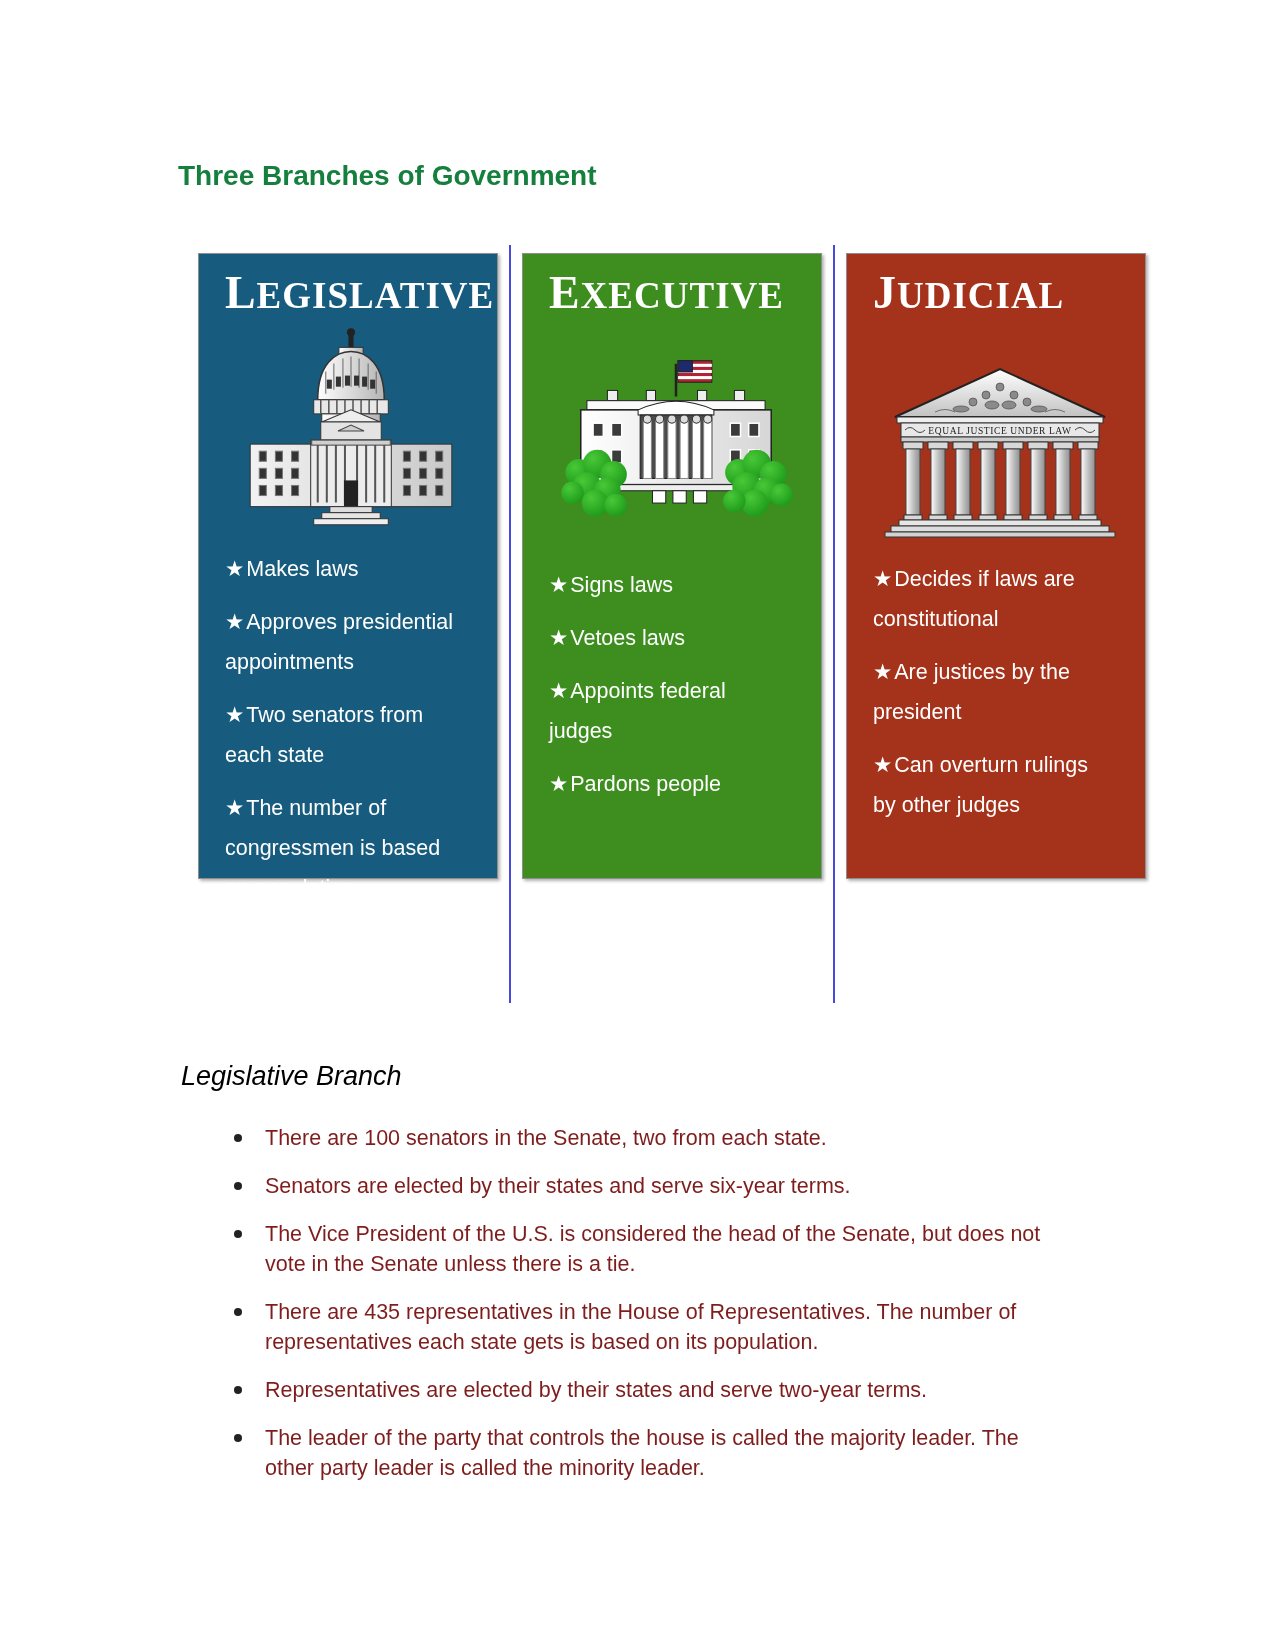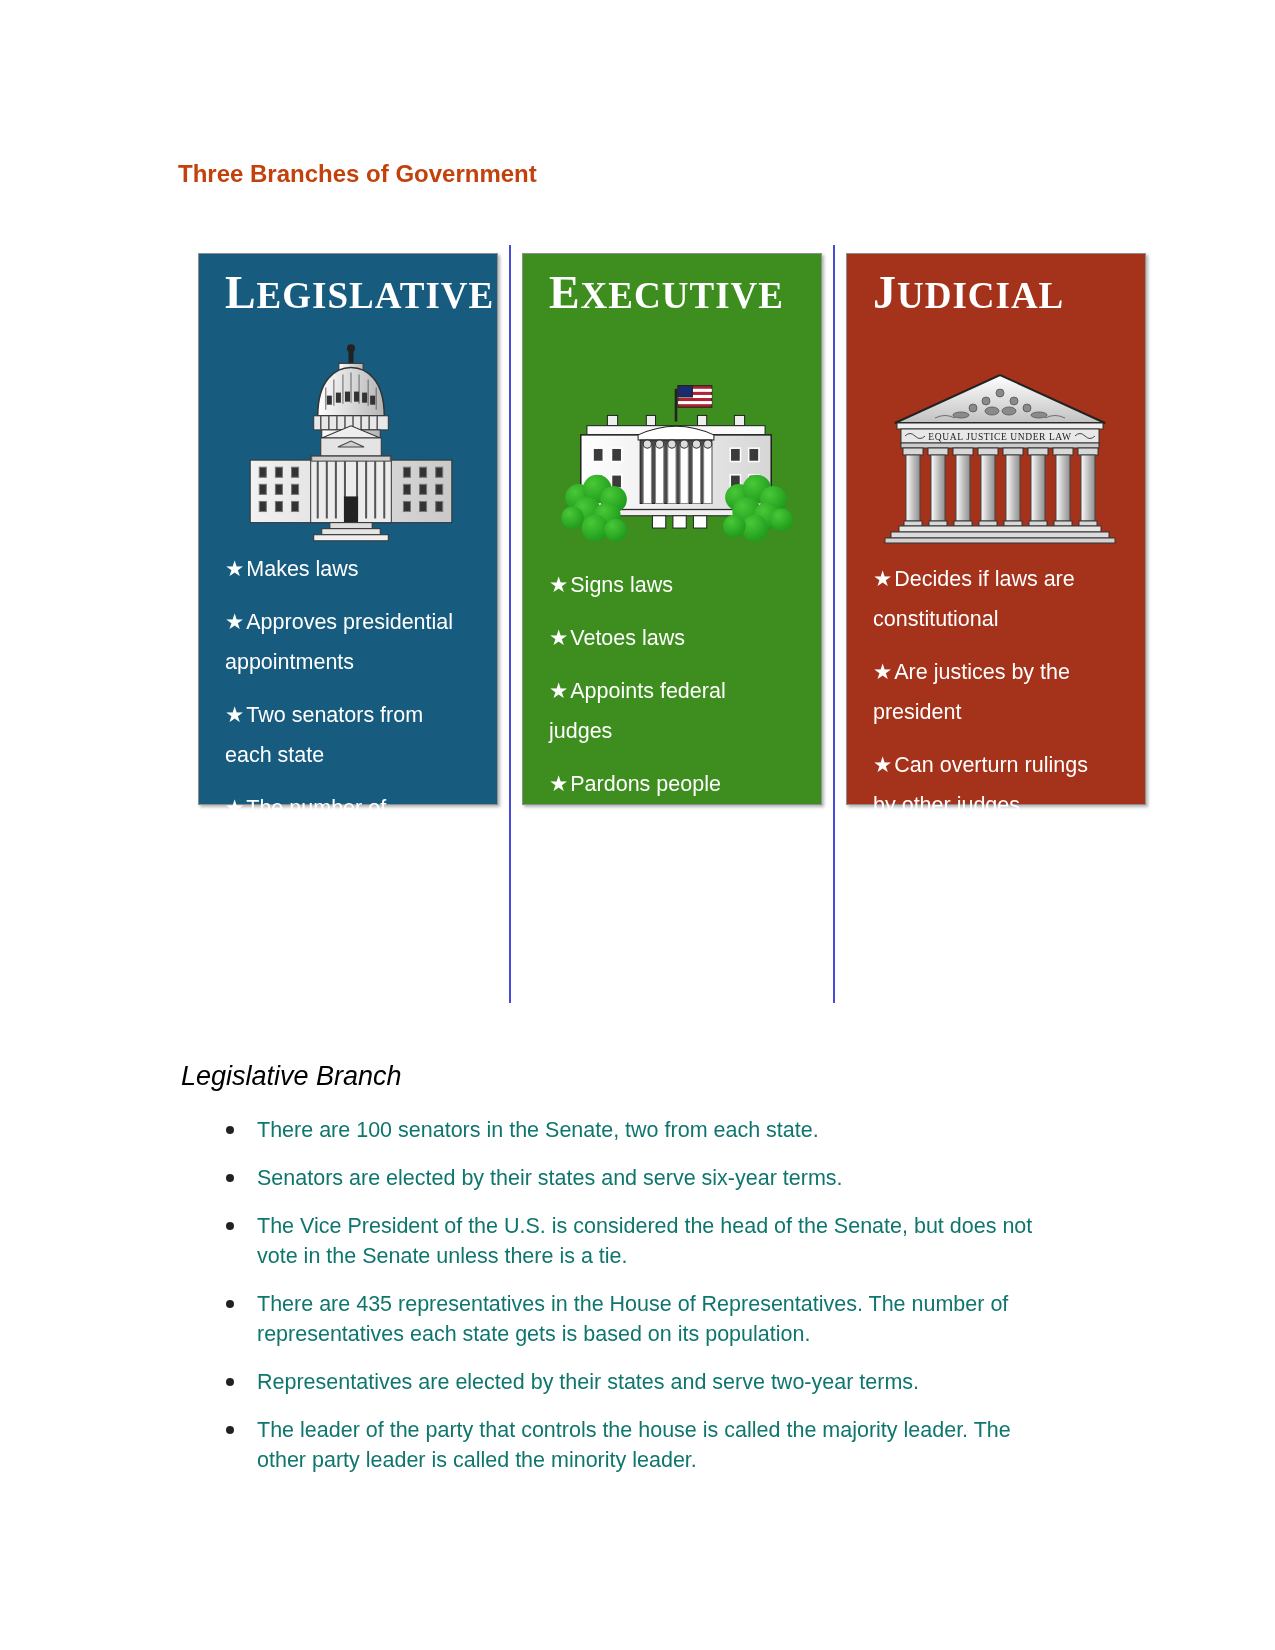--- a/index.html
+++ b/index.html
@@ -2,64 +2,64 @@
 <html><head>
 <meta charset="utf-8">
 <style>
   html,body{margin:0;padding:0;}
   body{
     width:1275px;height:1650px;background:#ffffff;position:relative;
     font-family:"Liberation Sans",sans-serif;color:#2f2f2f;overflow:hidden;
   }
   .page-title{
     position:absolute;left:178px;top:160px;margin:0;
-    font-size:24px;font-weight:700;color:#c2410c;letter-spacing:0px;
+    font-size:28px;font-weight:700;color:#15803d;letter-spacing:0px;
   }
   
   .panels{
     position:absolute;left:198px;top:253px;display:flex;align-items:flex-start;
   }
   .panel{
-    box-sizing:border-box;width:300px;height:552px;
+    box-sizing:border-box;width:300px;height:626px;
     padding:14px 34px 0 26px;
     border:1px solid #8f8f8f;
     box-shadow:2px 2px 3px rgba(0,0,0,0.30);
     color:#fff;
   }
   .panel-blue{background:#175c7e;}
   .panel-green{background:#3e8e1f;}
   .panel-red{background:#a5321b;}
   .panel h2{
     margin:0;padding:0;white-space:nowrap;overflow:visible;
     font-family:"Liberation Serif",serif;font-weight:700;
     font-size:37px;line-height:50px;letter-spacing:1px;color:#fff;
   }
   .panel h2::first-letter{font-size:1.24em;}
   .vdivider{
     width:2px;height:758px;margin:-8px 11px 0 11px;background:#4848dd;
   }
-  .art{display:flex;justify-content:center;align-items:flex-end;}
+  .art{display:flex;justify-content:center;}
   .panel-blue  .art{height:228px;margin:0 -22px 0 -8px;}
   .panel-green .art{height:200px;margin:28px -26px 16px -10px;}
   .panel-red   .art{height:190px;margin:34px -24px 14px -8px;}
   .starlist{
     list-style:none;margin:0;padding:0;
     font-size:21.5px;line-height:40px;color:#fff;
   }
   .starlist li{margin-bottom:13px;}
   .starlist li::before{content:"\2605";margin-right:2px;}
   
   .section-heading{
     position:absolute;left:178px;top:1058px;margin:3px;
     font-size:27px;font-weight:400;font-style:italic;color:#000;
   }
   .facts{
     position:absolute;left:215px;top:1108px;width:820px;
-    list-style:none;margin:7px;padding:0;
-    font-size:21.5px;line-height:30px;color:#0f766e;
+    list-style:none;margin:15px;padding:0;
+    font-size:21.5px;line-height:30px;color:#7f1d1d;
   }
   .facts li{position:relative;padding-left:35px;margin-bottom:18px;}
   .facts li::before{
     content:"";position:absolute;left:4px;top:11px;
     width:8px;height:8px;border-radius:50%;background:#222;
   }
 </style>
 </head>
 <body>
 

